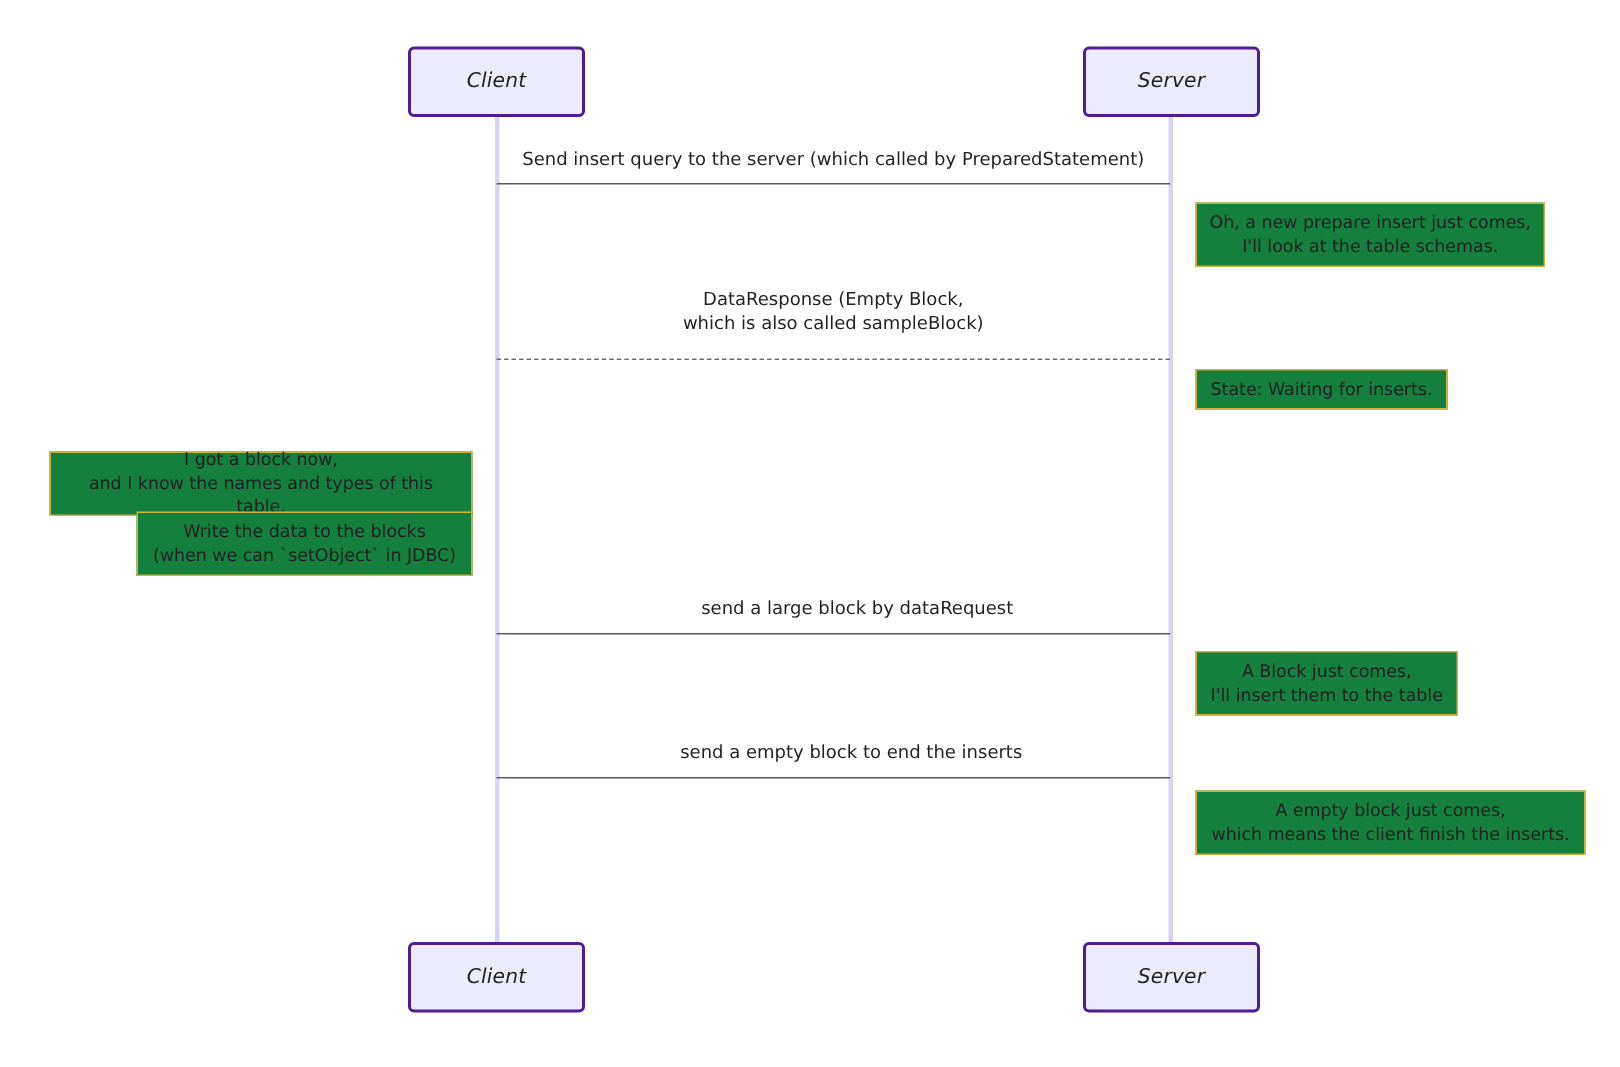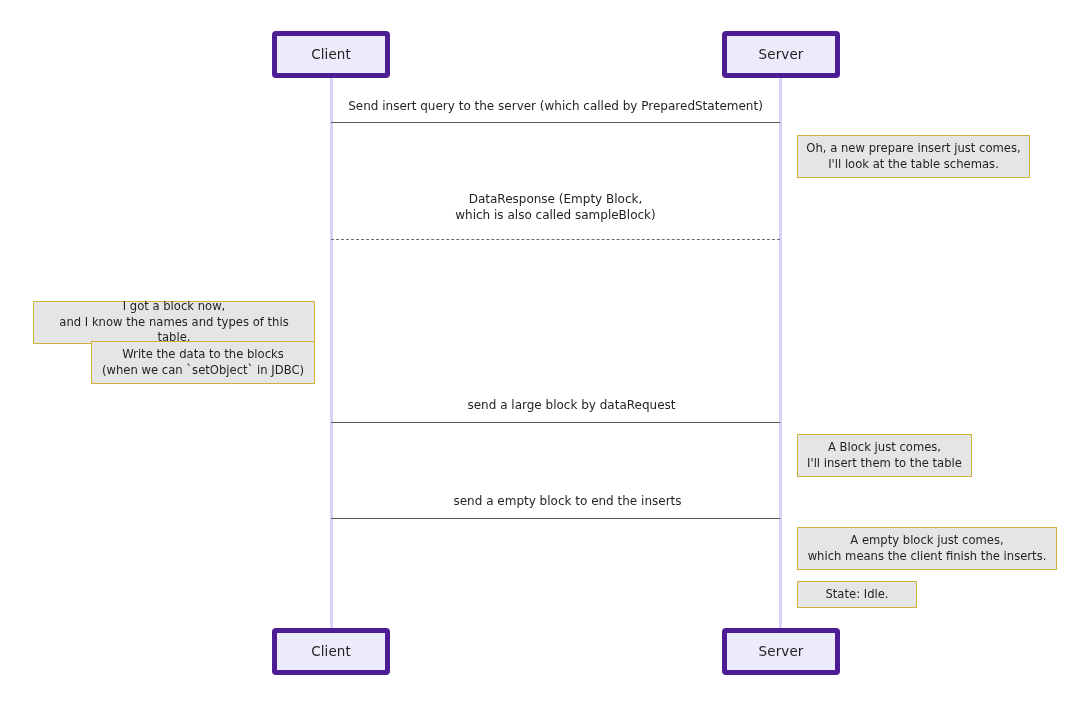--- a/index.html
+++ b/index.html
@@ -27,26 +27,27 @@
   .lifeline {
     position: absolute;
     width: 3px;
     background: #d9d2f7;
   }
 
   
   .actor-box {
     position: absolute;
     background: #ecebfb;
-    border: 5px solid #4c1d95;
+    border: 2px solid #4c1d95;
     border-radius: 4px;
     display: flex;
     align-items: center;
     justify-content: center;
     box-sizing: border-box;
+    font-style: italic;
   }
   .actor-label {
     font-size: 13.5px;
     color: #1f2020;
     letter-spacing: 0.1px;
     line-height: 1;
   }
 
   
   .msg-line {
@@ -63,21 +64,21 @@
     font-size: 12px;
     line-height: 15.5px;
     color: #1f2020;
     text-align: center;
     white-space: pre-line;
   }
 
   
   .note {
     position: absolute;
-    background: #e5e5e5;
+    background: #15803d;
     border: 1.2px solid #cfb23c;
     box-sizing: border-box;
     display: flex;
     align-items: center;
     justify-content: center;
     padding: 4px 8px;
   }
   .note-text {
     font-size: 11.6px;
     line-height: 15.5px;
@@ -119,20 +120,23 @@
   <div class="msg-line" style="left:331px; top:422px; width:449px;"></div>
 
   <div class="msg-label" style="left:331px; top:494px; width:449px;padding-left:12px;">send a empty block to end the inserts</div>
   <div class="msg-line" style="left:331px; top:518px; width:449px;"></div>
 
   <div class="note" style="left:797px; top:135px; width:233px; height:43px;">
     <span class="note-text">Oh, a new prepare insert just comes,
 I'll look at the table schemas.</span>
   </div>
 
+  <div class="note" style="left:797px; top:246px; width:168px; height:27px;">
+    <span class="note-text">State: Waiting for inserts.</span>
+  </div>
 
   <div class="note" style="left:33px; top:301px; width:282px; height:43px;">
     <span class="note-text">I got a block now,
 and I know the names and types of this table.</span>
   </div>
 
   <div class="note" style="left:91px; top:341px; width:224px; height:43px;">
     <span class="note-text">Write the data to the blocks
 (when we can `setObject` in JDBC)</span>
   </div>
@@ -140,17 +144,14 @@
   <div class="note" style="left:797px; top:527px; width:260px; height:43px;">
     <span class="note-text">A empty block just comes,
 which means the client finish the inserts.</span>
   </div>
 
   <div class="note" style="left:797px; top:434px; width:175px; height:43px;">
     <span class="note-text">A Block just comes,
 I'll insert them to the table</span>
   </div>
 
-  <div class="note" style="left:797px; top:581px; width:120px; height:27px;">
-    <span class="note-text">State: Idle.</span>
-  </div>
 
 </div>
 
 </body></html>

